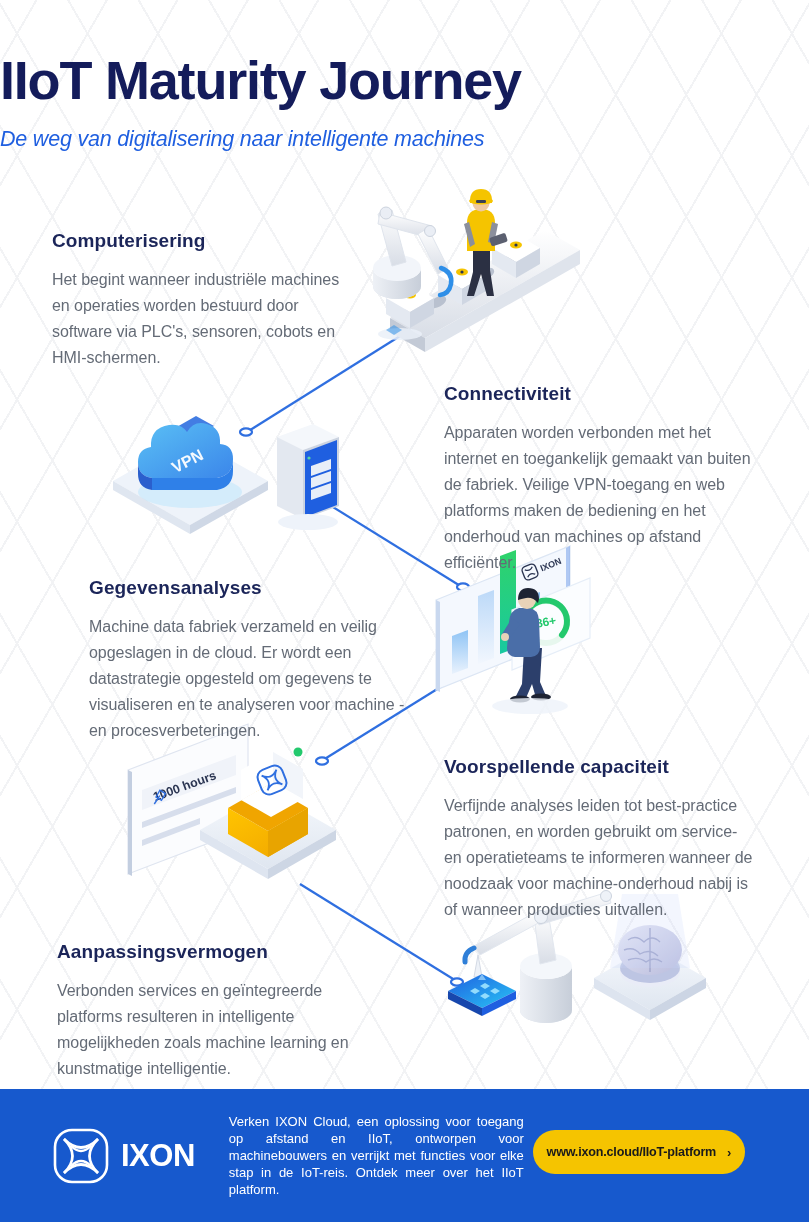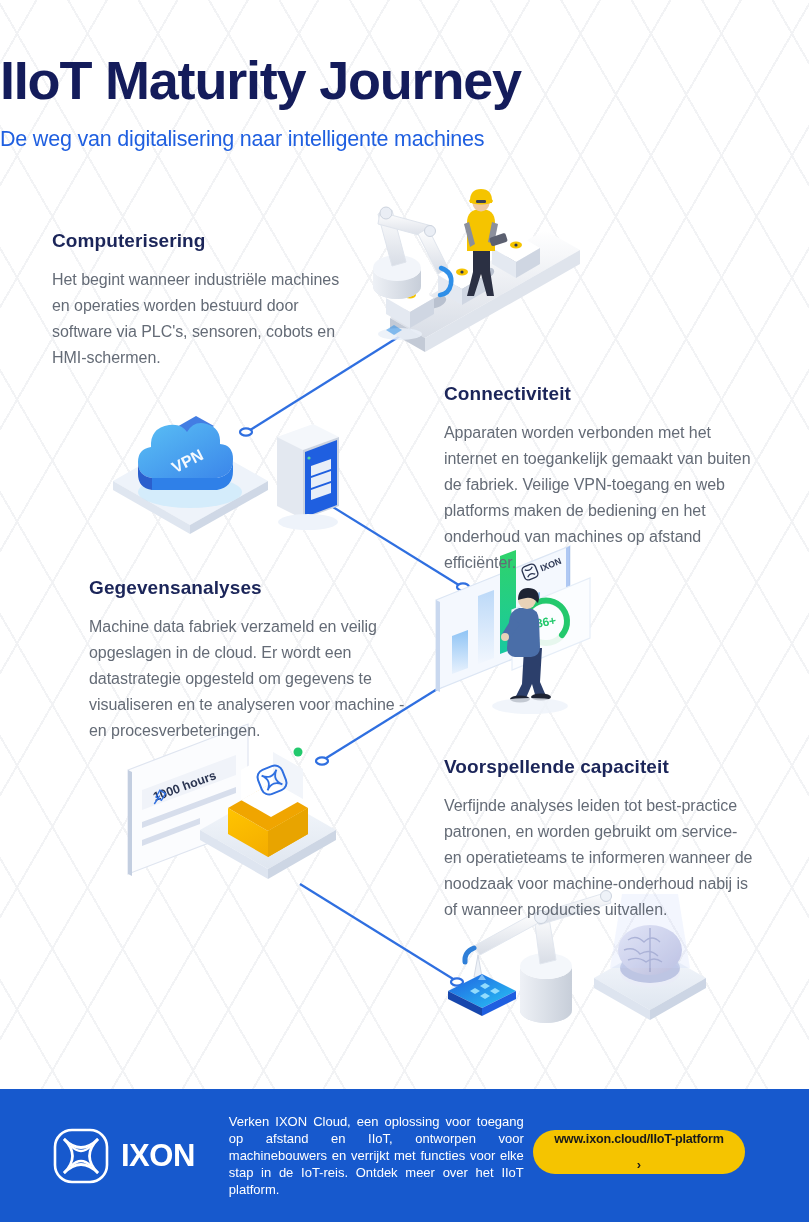--- a/index.html
+++ b/index.html
@@ -28,20 +28,21 @@
     letter-spacing: -1.2px;
     color: #141c5b;
     line-height: 1.05;
   }
   #subtitle {
     margin-top: 18px;
     font-size: 21.5px;
     font-weight: 500;
     letter-spacing: -0.2px;
     color: #1f5fe0;
+    font-style: italic;
   }
   
   .block { position: absolute; }
   .block h2 {
     font-size: 19px;
     font-weight: 700;
     color: #1b2559;
     letter-spacing: 0.1px;
     margin-bottom: 15px;
   }
@@ -73,21 +74,21 @@
   #footer-text {
     margin-left: 34px; width: 295px;
     color: #ffffff; font-size: 13px; line-height: 17px;
     text-align: justify;
   }
   #cta-button {
     position: absolute; left: 533px; top: 1130px;
     width: 212px; height: 44px; border-radius: 22px;
     background: #f5c400;
     display: flex; align-items: center; justify-content: center; gap: 11px;
-    cursor: pointer; border: none; flex-direction: column;
+    cursor: pointer; border: none;
   }
   #cta-label { font-size: 12.6px; font-weight: 600; color: #1a1a1a; letter-spacing: -0.2px; }
   #cta-chevron { font-size: 13px; font-weight: 700; color: #1a1a1a; }
 </style>
 </head>
 <body>
 
 <div id="poster">
 
   <svg id="art" viewBox="0 0 809 1085" xmlns="http://www.w3.org/2000/svg">
@@ -375,20 +376,24 @@
   <div class="block" id="blk-gegevensanalyses">
     <h2>Gegevensanalyses</h2>
     <p>Machine data fabriek verzameld en veilig opgeslagen in de cloud. Er wordt een datastrategie opgesteld om gegevens te visualiseren en te analyseren voor machine - en procesverbeteringen.</p>
   </div>
 
   <div class="block" id="blk-voorspellende">
     <h2>Voorspellende capaciteit</h2>
     <p>Verfijnde analyses leiden tot best-practice patronen, en worden gebruikt om service- en operatieteams te informeren wanneer de noodzaak voor machine-onderhoud nabij is of wanneer producties uitvallen.</p>
   </div>
 
+  <div class="block" id="blk-aanpassings">
+    <h2>Aanpassingsvermogen</h2>
+    <p>Verbonden services en geïntegreerde platforms resulteren in intelligente mogelijkheden zoals machine learning en kunstmatige intelligentie.</p>
+  </div>
 
   <div id="footer">
     <div id="footer-logo">
       <svg width="58" height="58" viewBox="0 0 58 58">
         <rect x="3" y="3" width="52" height="52" rx="17" fill="none" stroke="#ffffff" stroke-width="2.6"></rect>
         <path d="M12 12 Q29 29 46 12" fill="none" stroke="#ffffff" stroke-width="2.6"></path>
         <path d="M12 46 Q29 29 46 46" fill="none" stroke="#ffffff" stroke-width="2.6"></path>
         <path d="M12 12 Q29 29 12 46" fill="none" stroke="#ffffff" stroke-width="2.6"></path>
         <path d="M46 12 Q29 29 46 46" fill="none" stroke="#ffffff" stroke-width="2.6"></path>
         <path d="M19 19 Q29 29 39 19" fill="none" stroke="#ffffff" stroke-width="2.2"></path>

